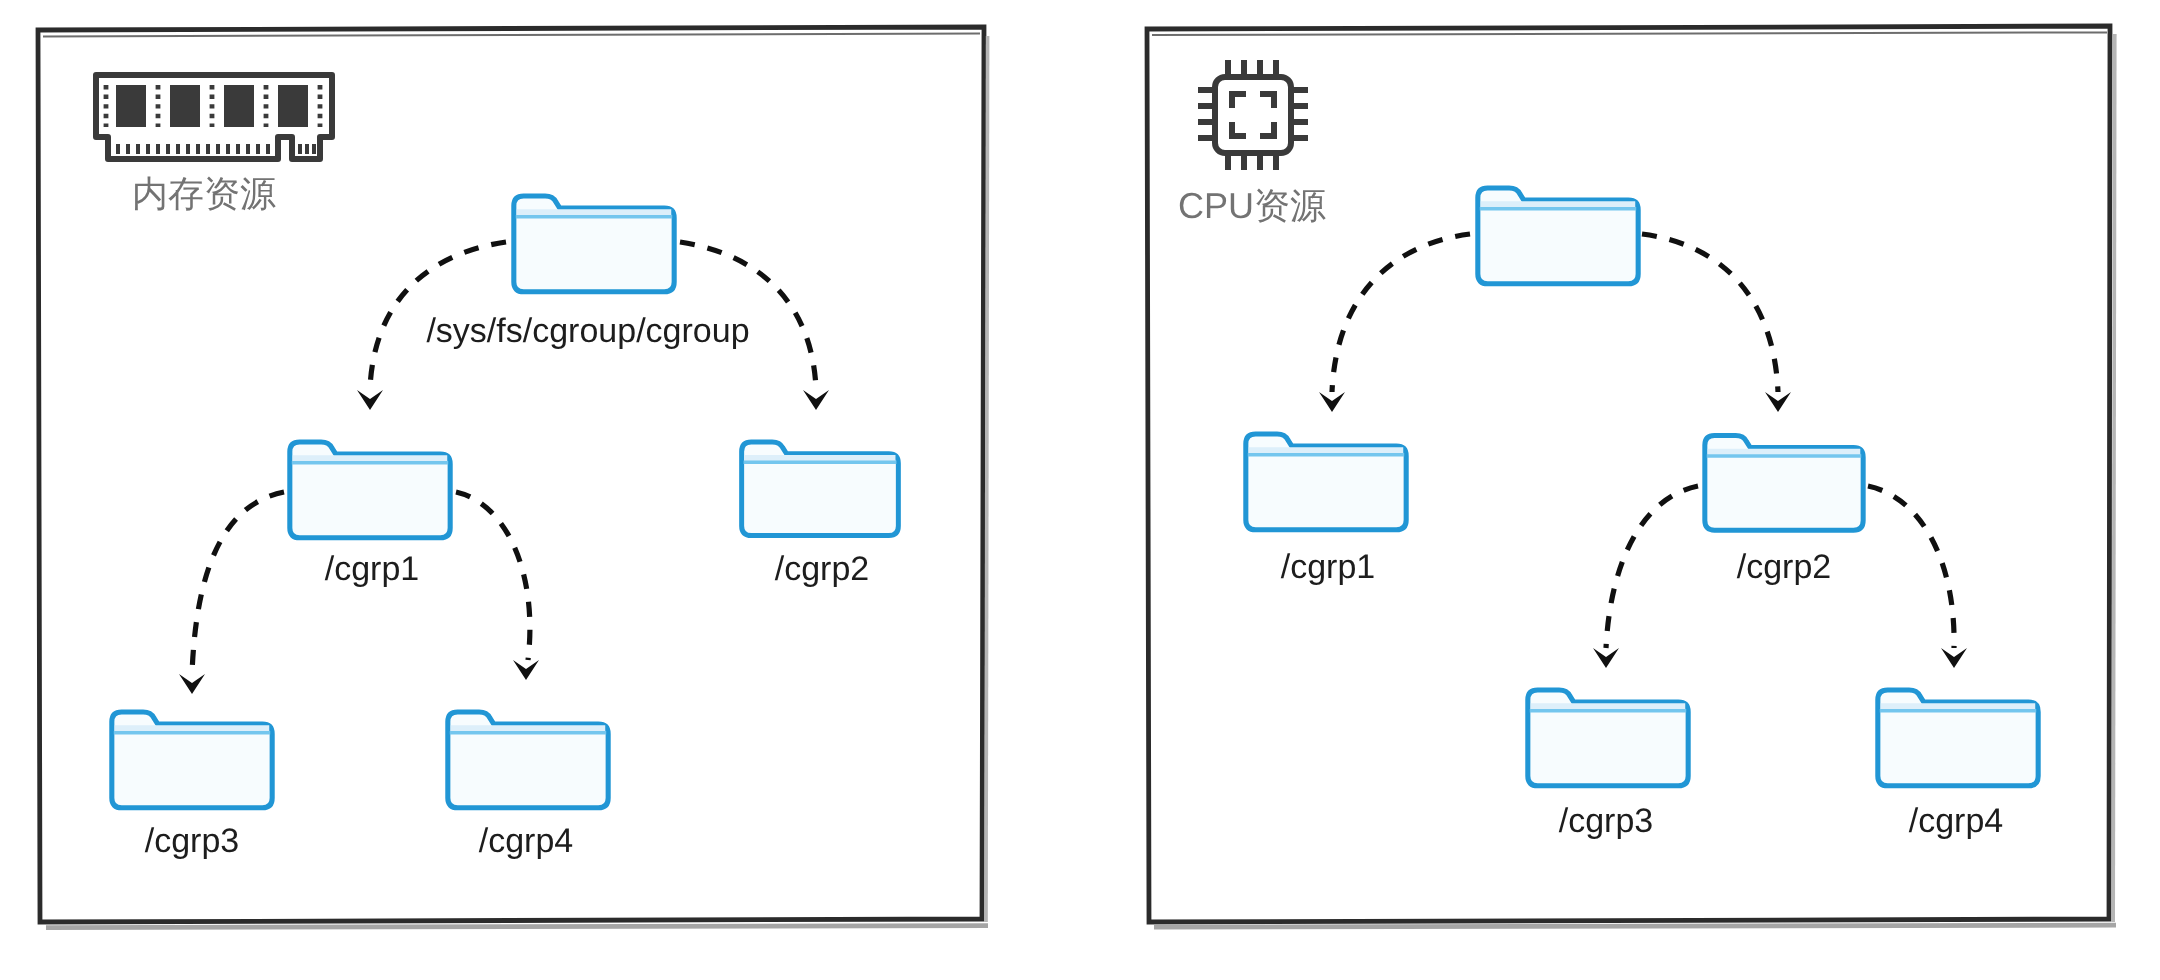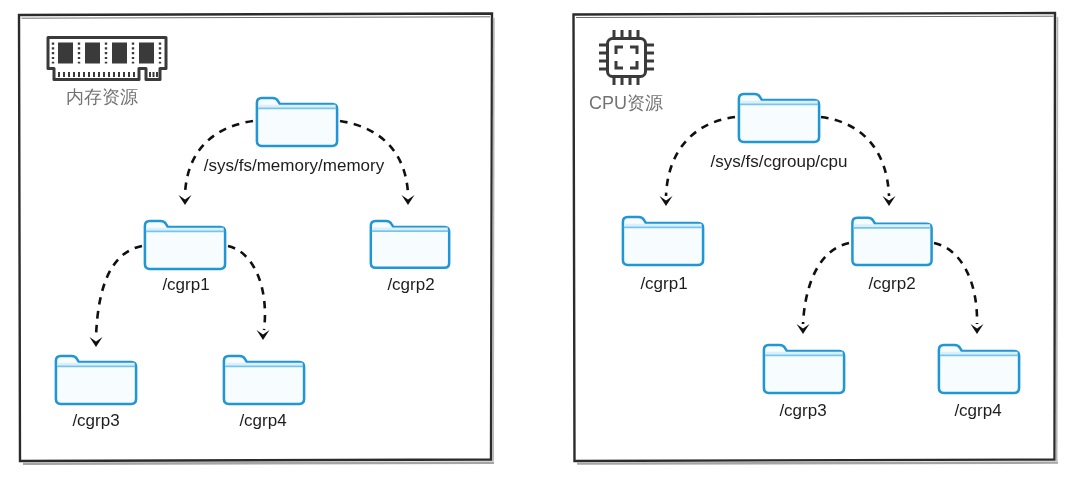--- a/index.html
+++ b/index.html
@@ -161,26 +161,25 @@
   </g>
   <g fill="#101010">
     <path d="M 666,206 L 659.5,196 L 666,200.5 L 672.5,196 Z"></path>
     <path d="M 889,206 L 882.5,196 L 889,200.5 L 895.5,196 Z"></path>
     <path d="M 803,334 L 796.5,324 L 803,328.5 L 809.5,324 Z"></path>
     <path d="M 977,334 L 970.5,324 L 977,328.5 L 983.5,324 Z"></path>
   </g>
 </svg>
 
   <div class="lbl title" style="left:102px;top:85px">内存资源</div>
-  <div class="lbl" style="left:294px;top:156px">/sys/fs/memory/memory</div>
+  <div class="lbl" style="left:294px;top:156px">/sys/fs/cgroup/cgroup</div>
   <div class="lbl" style="left:186px;top:275px">/cgrp1</div>
   <div class="lbl" style="left:411px;top:275px">/cgrp2</div>
   <div class="lbl" style="left:96px;top:411px">/cgrp3</div>
   <div class="lbl" style="left:263px;top:411px">/cgrp4</div>
 
   <div class="lbl title" style="left:626px;top:91px">CPU资源</div>
-  <div class="lbl" style="left:779px;top:152px">/sys/fs/cgroup/cpu</div>
   <div class="lbl" style="left:664px;top:274px">/cgrp1</div>
   <div class="lbl" style="left:892px;top:274px">/cgrp2</div>
   <div class="lbl" style="left:803px;top:401px">/cgrp3</div>
   <div class="lbl" style="left:978px;top:401px">/cgrp4</div>
 
 </div>
 
 </body></html>

